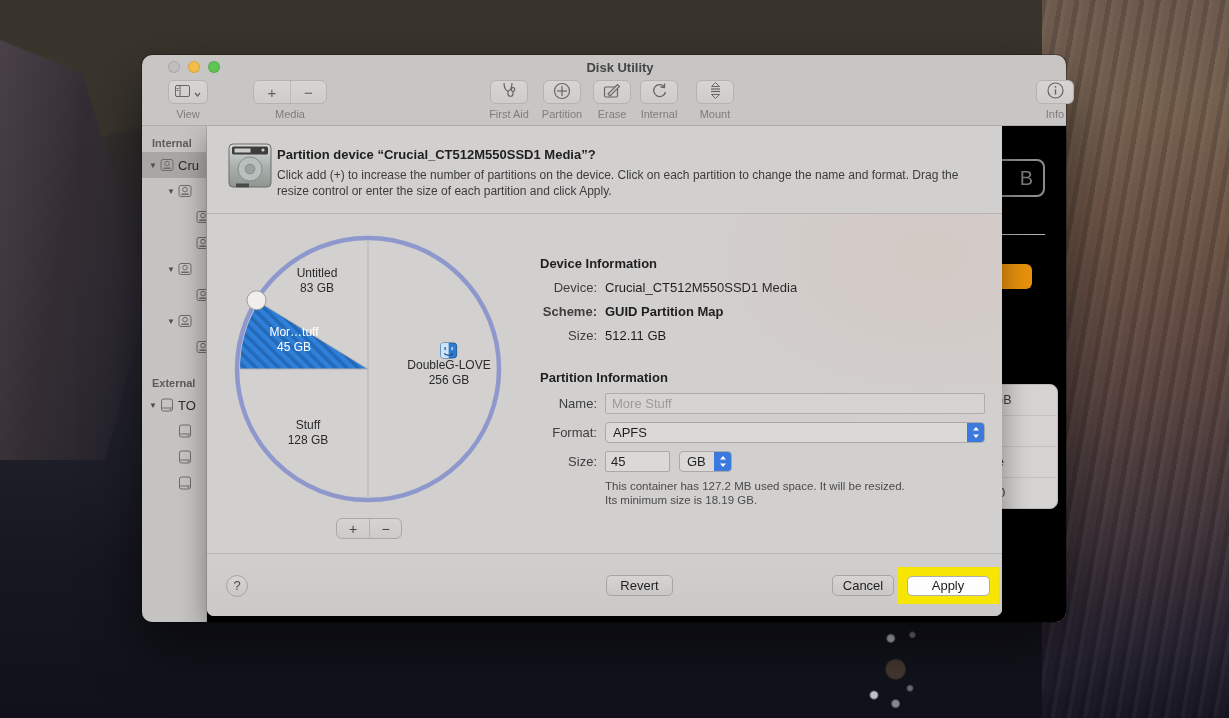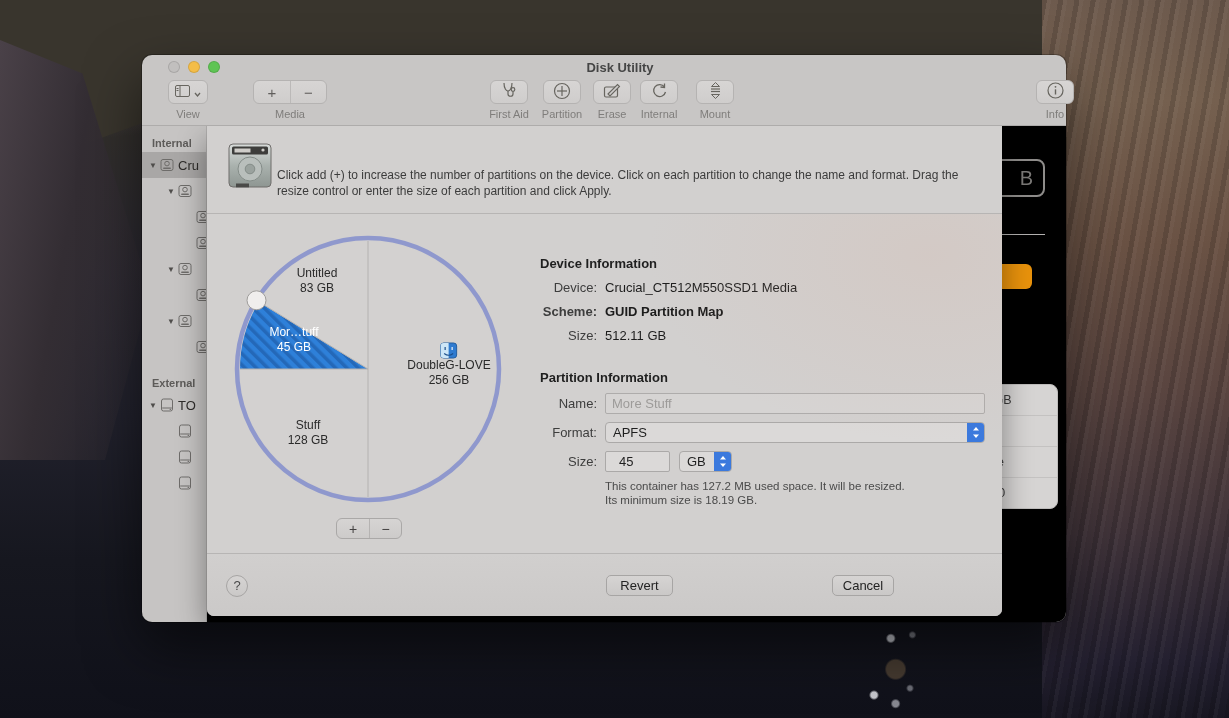--- a/index.html
+++ b/index.html
@@ -102,21 +102,21 @@
 .name-input { position:absolute; left:398px; top:267px; width:380px; height:21px;
   background:#d6d4d3; border:1px solid #aeacab; border-radius:2px; font-size:13px;
   padding:0 6px; color:#2c2c2c; font-family:"Liberation Sans","DejaVu Sans",sans-serif; }
 .name-input::placeholder { color:#9d9b99; }
 .popup { position:absolute; background:#dbd9d8; border:1px solid #aba9a8; border-radius:4px;
   height:21px; font-size:13px; color:#1f1f1f; display:flex; align-items:center; }
 .popup .popup-text { padding-left:7px; flex:1; }
 .popup .stepper { width:17px; height:19px; margin:0; border-radius:0 3px 3px 0; background:#3b79dd;
   display:flex; align-items:center; justify-content:center; flex:none; }
 .size-input { position:absolute; left:398px; top:325px; width:65px; height:21px;
-  background:#dbd9d8; border:1px solid #aba9a8; border-radius:2px; font-size:13px; padding:0 13px; color:#1f1f1f;
+  background:#dbd9d8; border:1px solid #aba9a8; border-radius:2px; font-size:13px; padding:0 5px; color:#1f1f1f;
   font-family:"Liberation Sans","DejaVu Sans",sans-serif; }
 .note-line { position:absolute; left:398px; font-size:11.5px; color:#4a4a4a; }
 
 .sheet-footer { position:absolute; left:0; top:427px; width:100%; height:63px;
   border-top:1px solid #b7b5b4; background:linear-gradient(#d1cfce,#cbc9c8); border-radius:0 0 7px 7px; }
 .btn { position:absolute; height:21px; border-radius:5px; border:1px solid #a7a5a4;
   background:linear-gradient(#d6d4d3,#cac8c7); font-size:13px; color:#232323;
   text-align:center; line-height:19px; }
 .help-btn { position:absolute; left:19px; top:21px; width:22px; height:22px; border-radius:50%;
   border:1px solid #a7a5a4; background:linear-gradient(#d6d4d3,#cac8c7); font-size:13px; color:#4a4a4a;
@@ -372,20 +372,21 @@
           <rect x="2" y="2" width="42" height="43" rx="4" fill="url(#driveGrad)" stroke="#6f6d6b"></rect>
           <rect x="5" y="4.5" width="36" height="8" rx="1.5" fill="#3d3d3b"></rect>
           <rect x="7.5" y="6.5" width="16" height="4" fill="#cfcdc9"></rect>
           <circle cx="36" cy="8" r="1.6" fill="#cfcdc9"></circle>
           <circle cx="23" cy="27" r="12" fill="#b9bfbc" stroke="#848c88"></circle>
           <circle cx="23" cy="27" r="4.8" fill="#9aa29e" stroke="#848c88"></circle>
           <rect x="5" y="42" width="14" height="3.5" fill="#56565四" opacity="0"></rect>
           <rect x="9" y="41.5" width="13" height="3.8" fill="#4a4a48"></rect>
         </svg>
       </div>
+      <div class="sheet-title">Partition device “Crucial_CT512M550SSD1 Media”?</div>
       <div class="sheet-desc">Click add (+) to increase the number of partitions on the device. Click on each partition to change the name and format. Drag the resize control or enter the size of each partition and click Apply.</div>
       <div class="sheet-hdr-divider"></div>
 
       <svg id="pie-svg" width="280" height="280" viewBox="0 0 280 280">
           <defs>
             <pattern id="hatch" width="8" height="8" patternUnits="userSpaceOnUse" patternTransform="rotate(-45)">
               <rect width="8" height="8" fill="#2e80d9"></rect>
               <rect width="3.5" height="8" fill="#2468b8"></rect>
             </pattern>
           </defs>
@@ -471,17 +472,20 @@
         </span>
       </div>
 
       <div class="note-line" style="top:354px;">This container has 127.2 MB used space. It will be resized.</div>
       <div class="note-line" style="top:368px;">Its minimum size is 18.19 GB.</div>
 
       <div class="sheet-footer">
         <button class="help-btn">?</button>
         <button class="btn" style="left:399px; top:21px; width:67px;">Revert</button>
         <button class="btn" style="left:625px; top:21px; width:62px;">Cancel</button>
+        <div class="apply-highlight">
+          <button class="apply-btn">Apply</button>
+        </div>
       </div>
     </div>
 
   </div>
 </div>
 
 </body></html>

